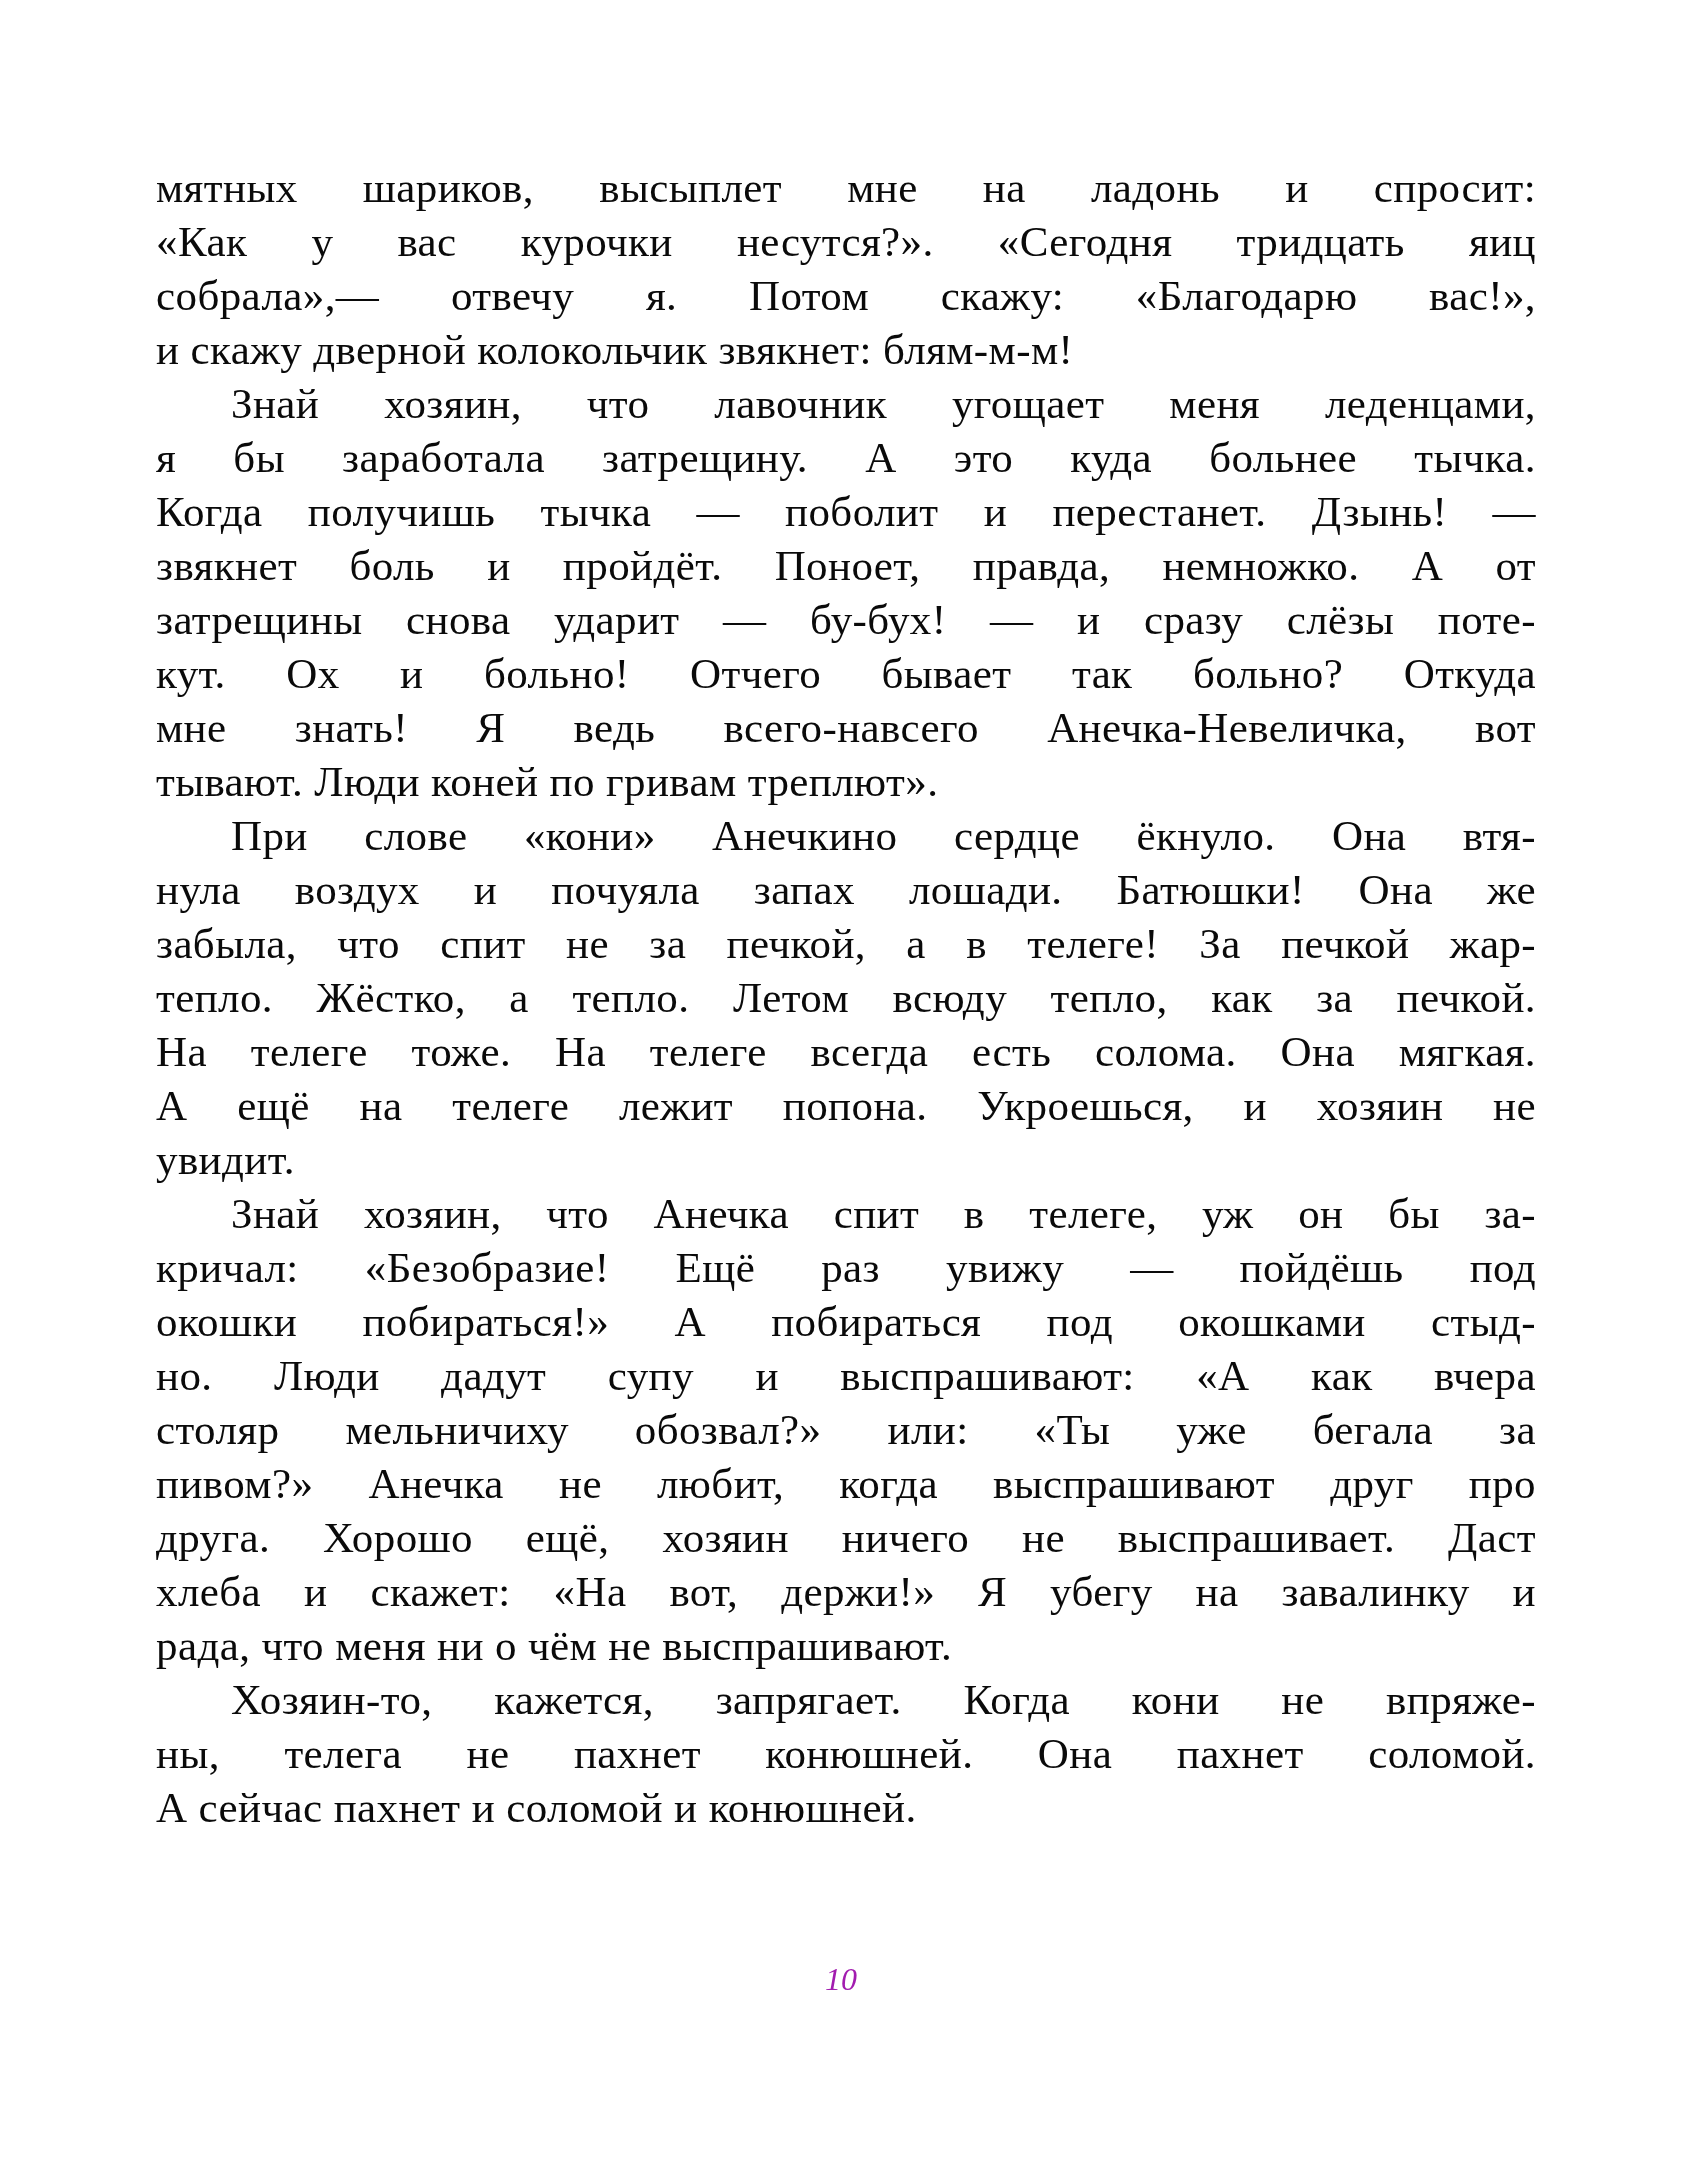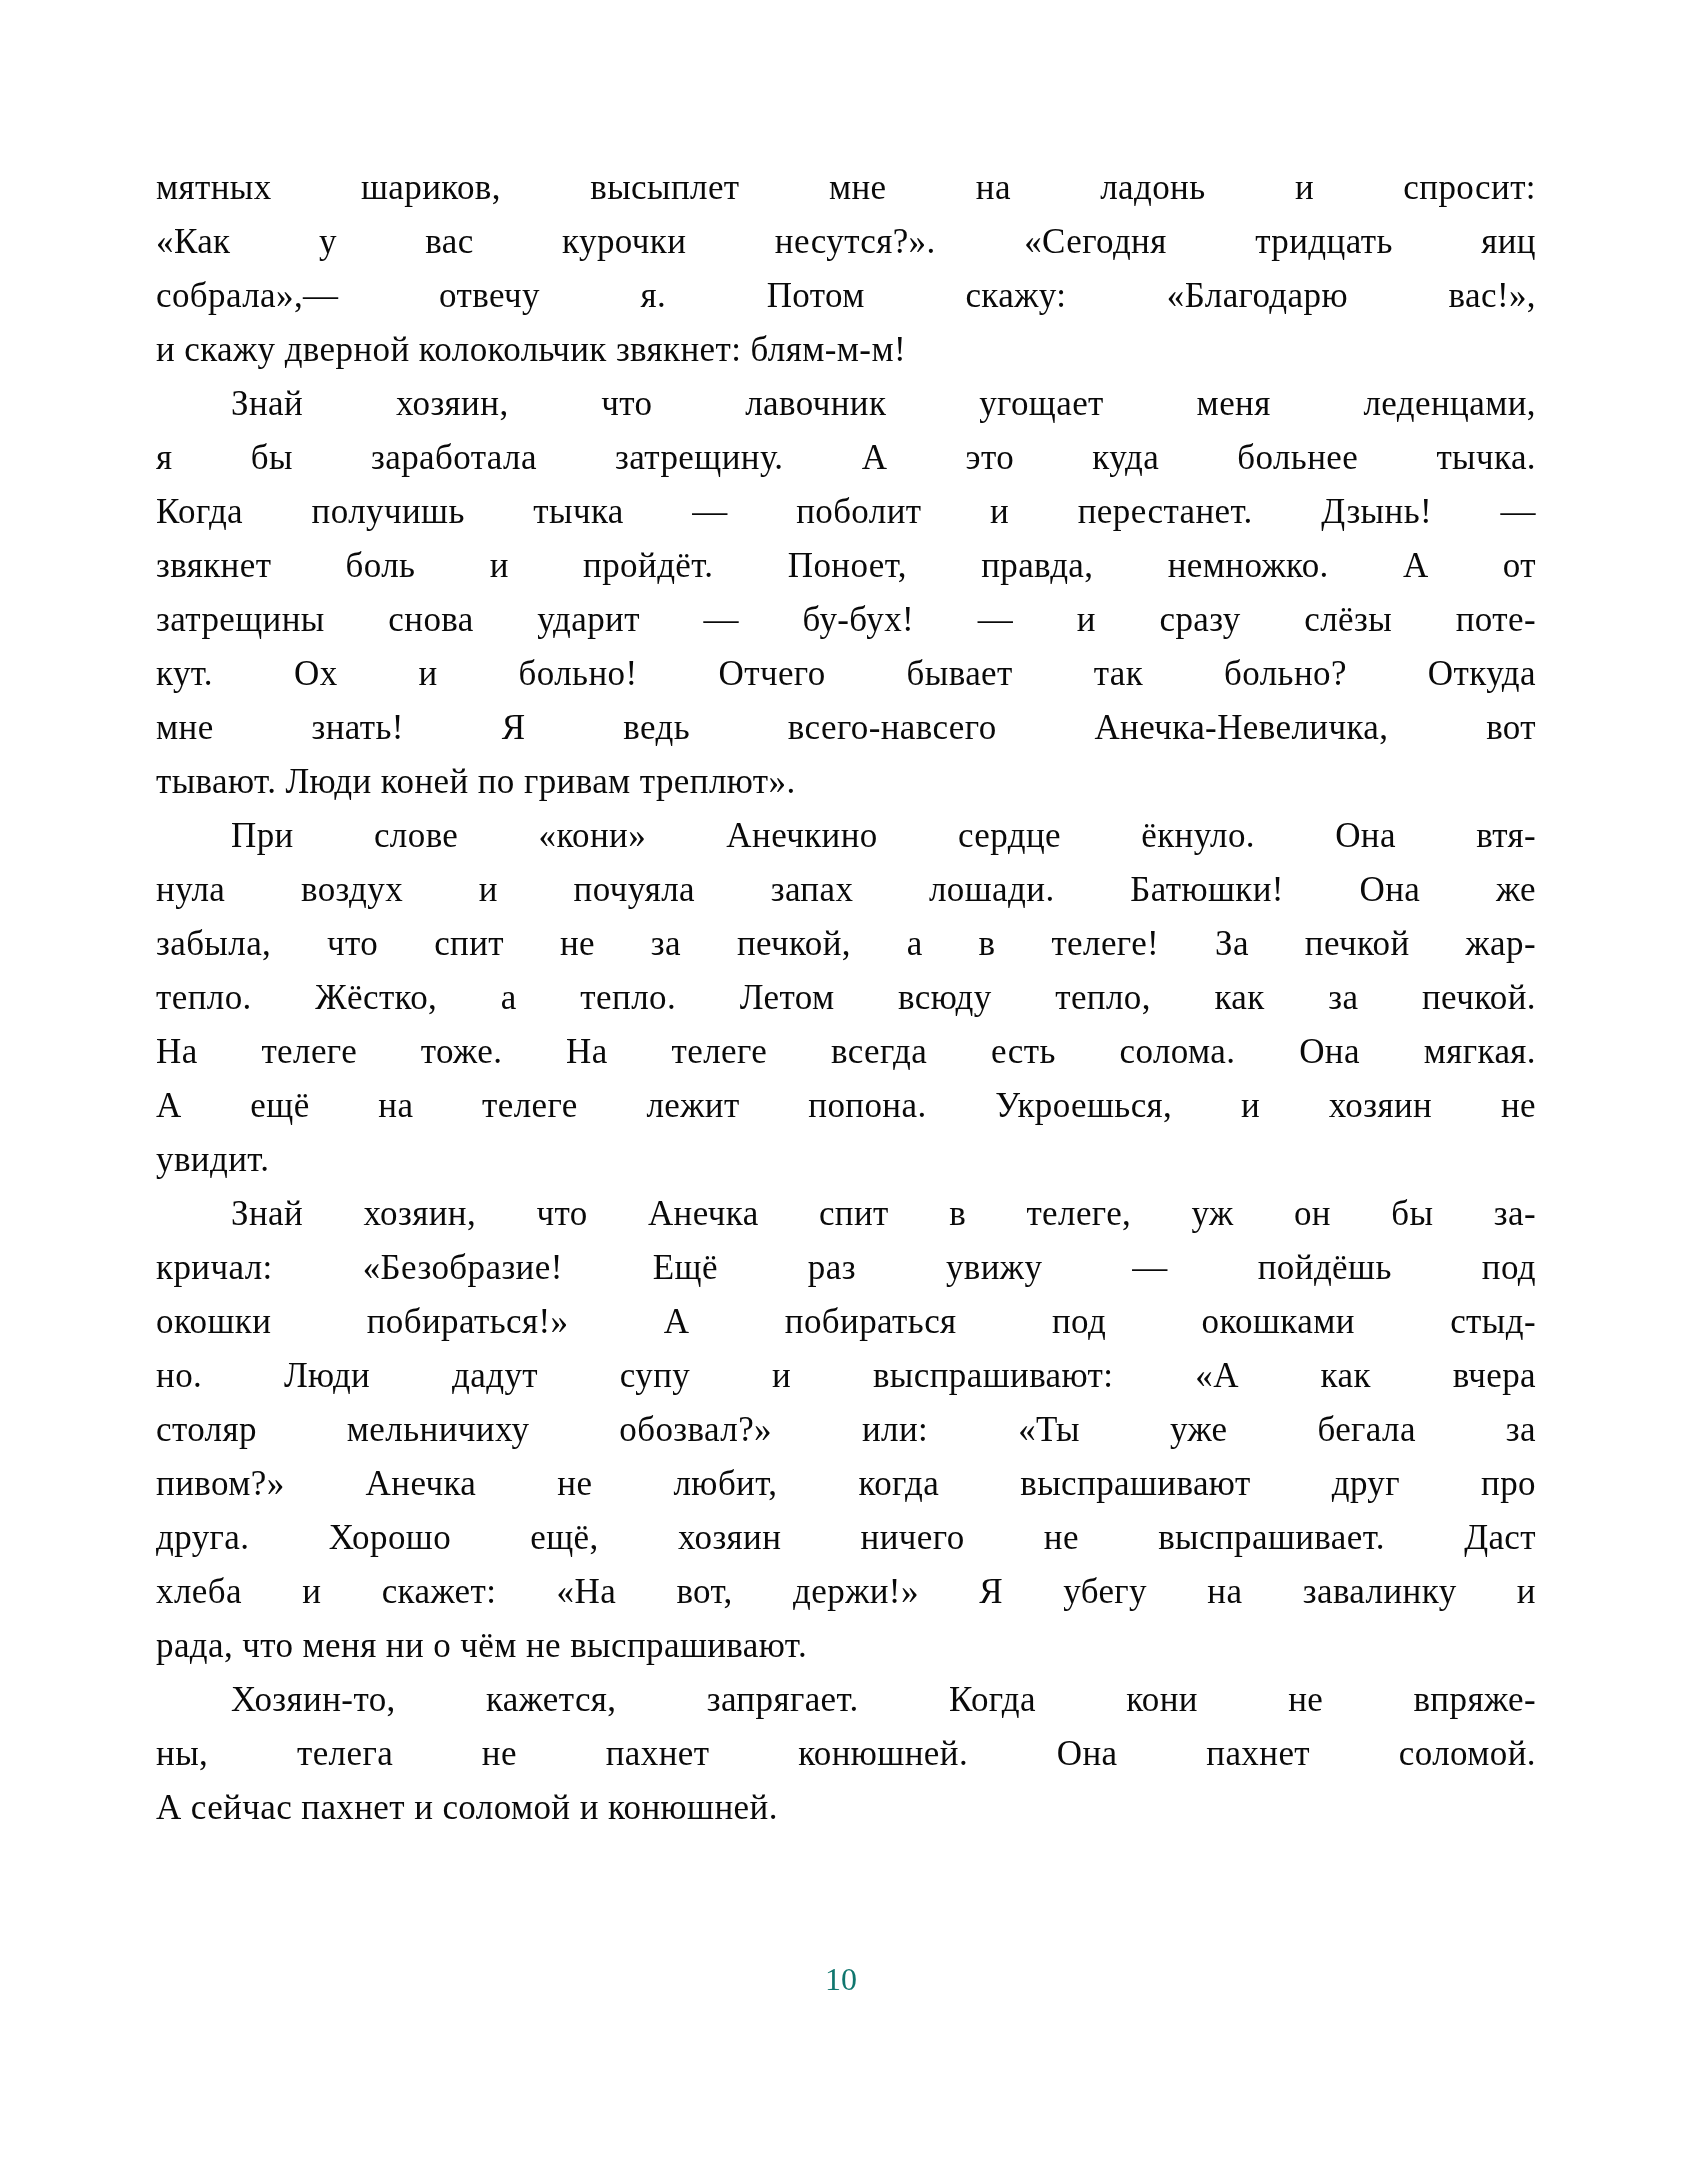--- a/index.html
+++ b/index.html
@@ -16,21 +16,21 @@
     color: #0a0a0a;
     overflow: hidden;
   }
   .text-block {
     position: absolute;
     left: 156px;
     top: 161px;
     width: 1380px;
   }
   .line {
-    font-size: 35px;
+    font-size: 43px;
     line-height: 54px;
     letter-spacing: 0.4px;
     text-align: justify;
     text-align-last: justify;
     white-space: normal;
     overflow: hidden;
     height: 54px;
   }
   .line.para-end {
     text-align-last: left;
@@ -39,21 +39,22 @@
     text-indent: 75px;
   }
   .page-number {
     position: absolute;
     left: 0;
     top: 1959px;
     width: 1682px;
     text-align: center;
     font-size: 32px;
     line-height: 40px;
-    color: #0f766e;
+    color: #a21caf;
+    font-style: italic;
   }
 </style>
 </head>
 <body>
 
 <div class="page">
   <div class="text-block" id="text-block">
       <div class="line">мятных шариков, высыплет мне на ладонь и спросит:</div>
       <div class="line">«Как у вас курочки несутся?». «Сегодня тридцать яиц</div>
       <div class="line">собрала»,— отвечу я. Потом скажу: «Благодарю вас!»,</div>

